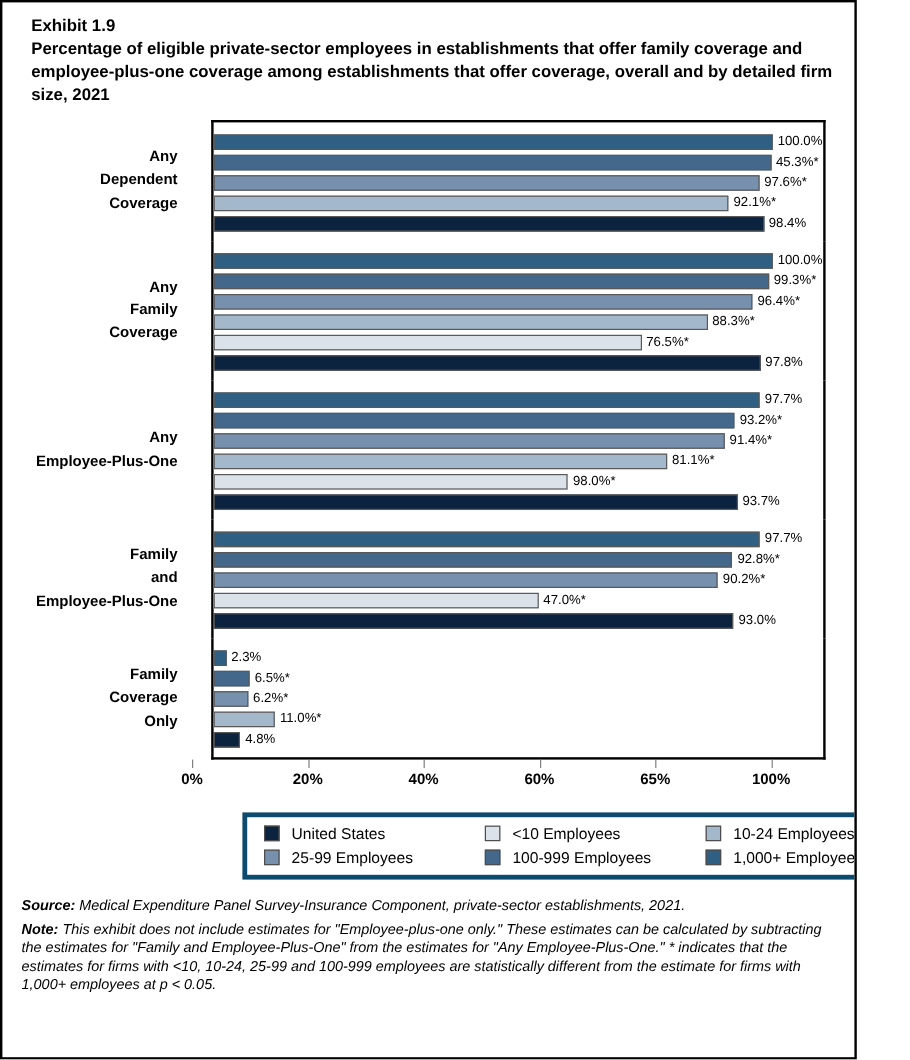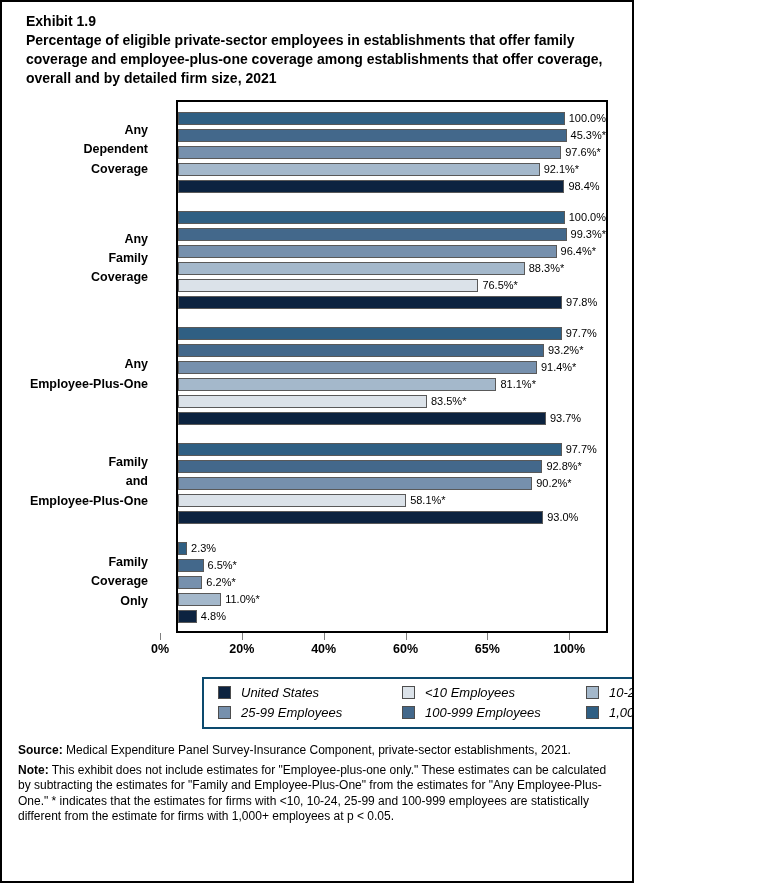--- a/index.html
+++ b/index.html
@@ -1,17 +1,17 @@
 <!DOCTYPE html>
 <html><head>
 <meta charset="utf-8">
 <style>
   html,body{margin:0;padding:0;background:#fff;}
   .page{
-    width:634px;height:883px;box-sizing:border-box;
+    width:714px;height:883px;box-sizing:border-box;
     border:2px solid #000;background:#fff;
     font-family:"Liberation Sans",sans-serif;color:#000;
     padding:8px 12px 0 14px;overflow:hidden;
   }
   
   .title-block{margin:2px 0 12px 10px;}
   .exhibit-no{font-size:14px;font-weight:bold;line-height:1.35;}
   .chart-title{font-size:14px;font-weight:bold;line-height:1.35;max-width:706px;}
   
   .chart{margin-top:6px;}
@@ -42,31 +42,31 @@
     border-left:2px solid transparent;border-right:2px solid transparent;
   }
   .tick{position:absolute;top:0;width:1px;height:7px;background:#7f7f7f;}
   .tick-label{
     position:absolute;top:9px;transform:translateX(-50%);
     font-size:12.5px;font-weight:bold;white-space:nowrap;
   }
   
   .legend{
     margin:14px 0 0 186px;width:fit-content;
-    border:2px solid #0c4a6e;padding:6px 16px 7px 14px;
+    border:4px solid #0c4a6e;padding:6px 16px 7px 14px;
     display:grid;grid-template-columns:auto auto auto;
-    column-gap:34px;row-gap:5px;font-size:13px;font-style:italic;
+    column-gap:34px;row-gap:5px;font-size:13px;
   }
   .legend-item{display:flex;align-items:center;min-width:150px;}
   .legend-swatch{
     width:13px;height:13px;border:1px solid #4d4d4d;
     margin-right:10px;flex:0 0 auto;box-sizing:border-box;
   }
   
-  .footer{margin:14px 0 0 2px;font-size:12px;line-height:1.28;max-width:724px;}
+  .footer{margin:14px 0 0 2px;font-size:12px;line-height:1.28;max-width:724px;font-style:italic;}
   .footer p{margin:0 0 5px 0;}
   .footer b{font-weight:bold;}
 </style>
 </head>
 <body>
 
 <div class="page">
   <div class="title-block">
     <div class="exhibit-no">Exhibit 1.9</div>
     <div class="chart-title">Percentage of eligible private-sector employees in establishments that offer family coverage and employee-plus-one coverage among establishments that offer coverage, overall and by detailed firm size, 2021</div>
@@ -153,21 +153,21 @@
             <div class="bar-row">
               <div class="bar" style="width: 83.8532%; background: rgb(118, 144, 173);"></div>
               <span class="bar-label">91.4%*</span>
             </div>
             <div class="bar-row">
               <div class="bar" style="width: 74.4037%; background: rgb(164, 184, 203);"></div>
               <span class="bar-label">81.1%*</span>
             </div>
             <div class="bar-row">
               <div class="bar" style="width: 58.1651%; background: rgb(219, 226, 233);"></div>
-              <span class="bar-label">83.5%*</span>
+              <span class="bar-label">98.0%*</span>
             </div>
             <div class="bar-row">
               <div class="bar" style="width: 85.9633%; background: rgb(12, 35, 64);"></div>
               <span class="bar-label">93.7%</span>
             </div>
           </div>
         </div>
         <div class="group-row">
           <div class="cat-cell">
             <div>Family</div>
@@ -182,21 +182,21 @@
             <div class="bar-row">
               <div class="bar" style="width: 85.1376%; background: rgb(67, 104, 139);"></div>
               <span class="bar-label">92.8%*</span>
             </div>
             <div class="bar-row">
               <div class="bar" style="width: 82.7523%; background: rgb(118, 144, 173);"></div>
               <span class="bar-label">90.2%*</span>
             </div>
             <div class="bar-row">
               <div class="bar" style="width: 53.3028%; background: rgb(219, 226, 233);"></div>
-              <span class="bar-label">58.1%*</span>
+              <span class="bar-label">47.0%*</span>
             </div>
             <div class="bar-row">
               <div class="bar" style="width: 85.3211%; background: rgb(12, 35, 64);"></div>
               <span class="bar-label">93.0%</span>
             </div>
           </div>
         </div>
         <div class="group-row last">
           <div class="cat-cell">
             <div>Family</div>

